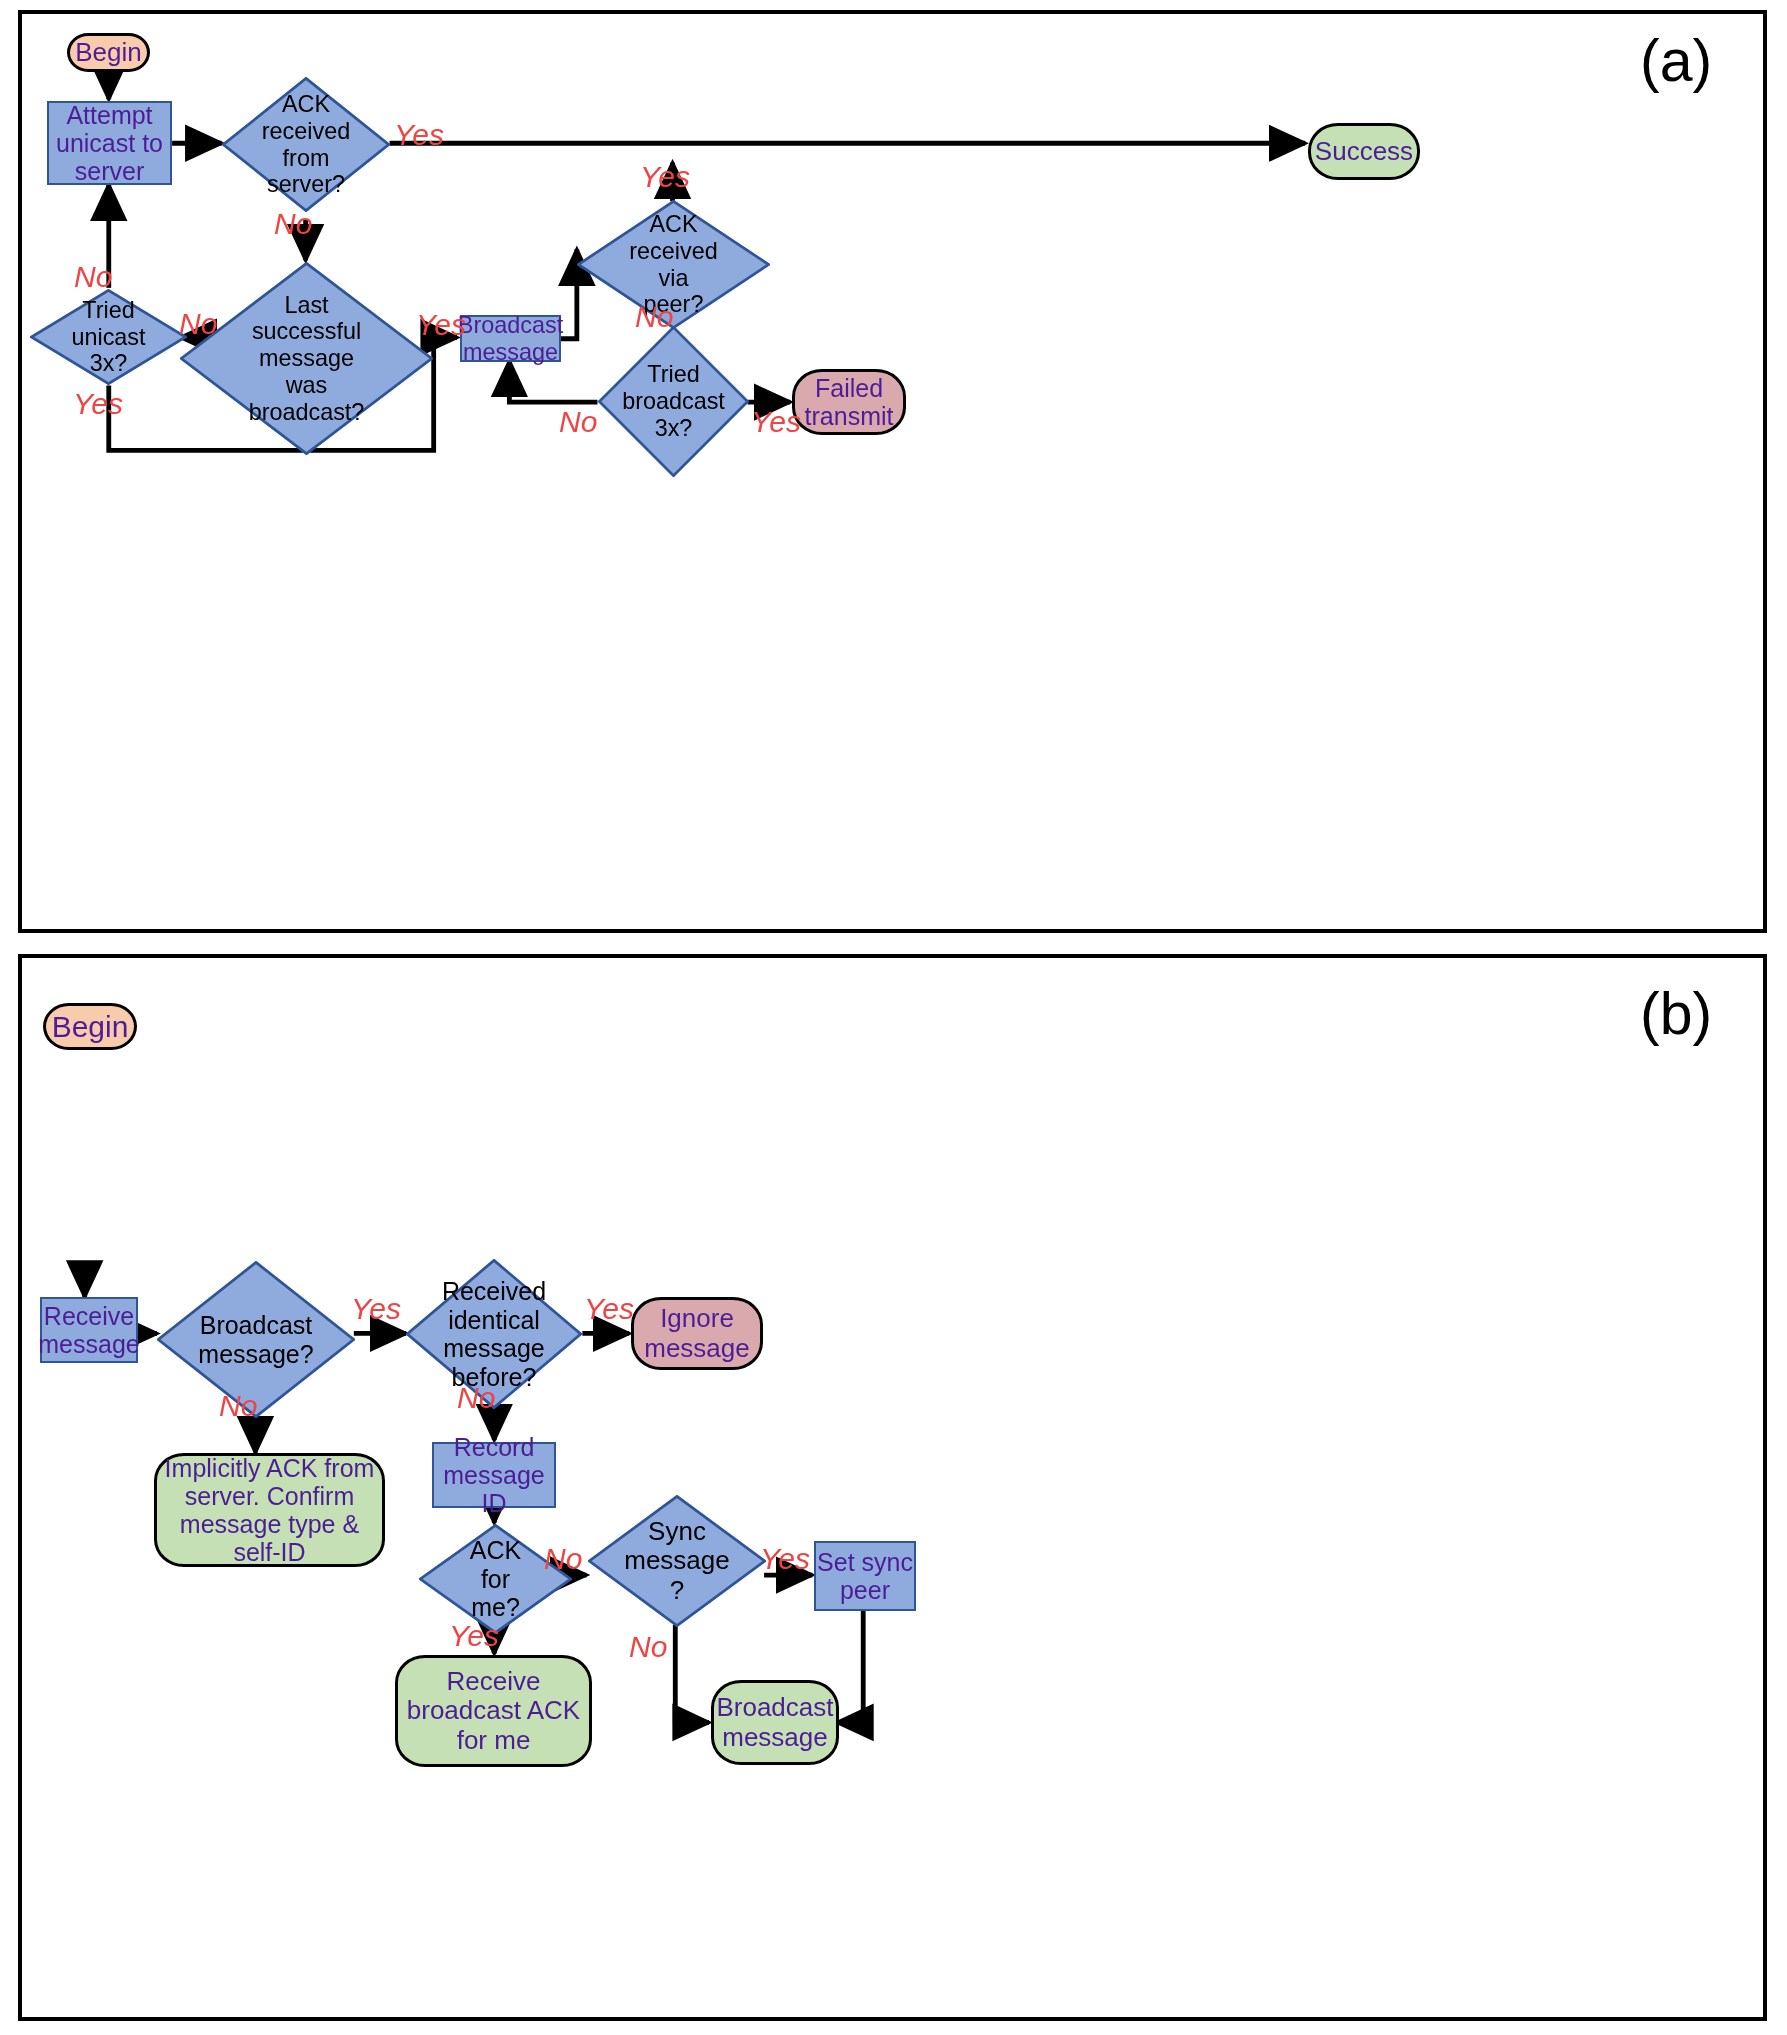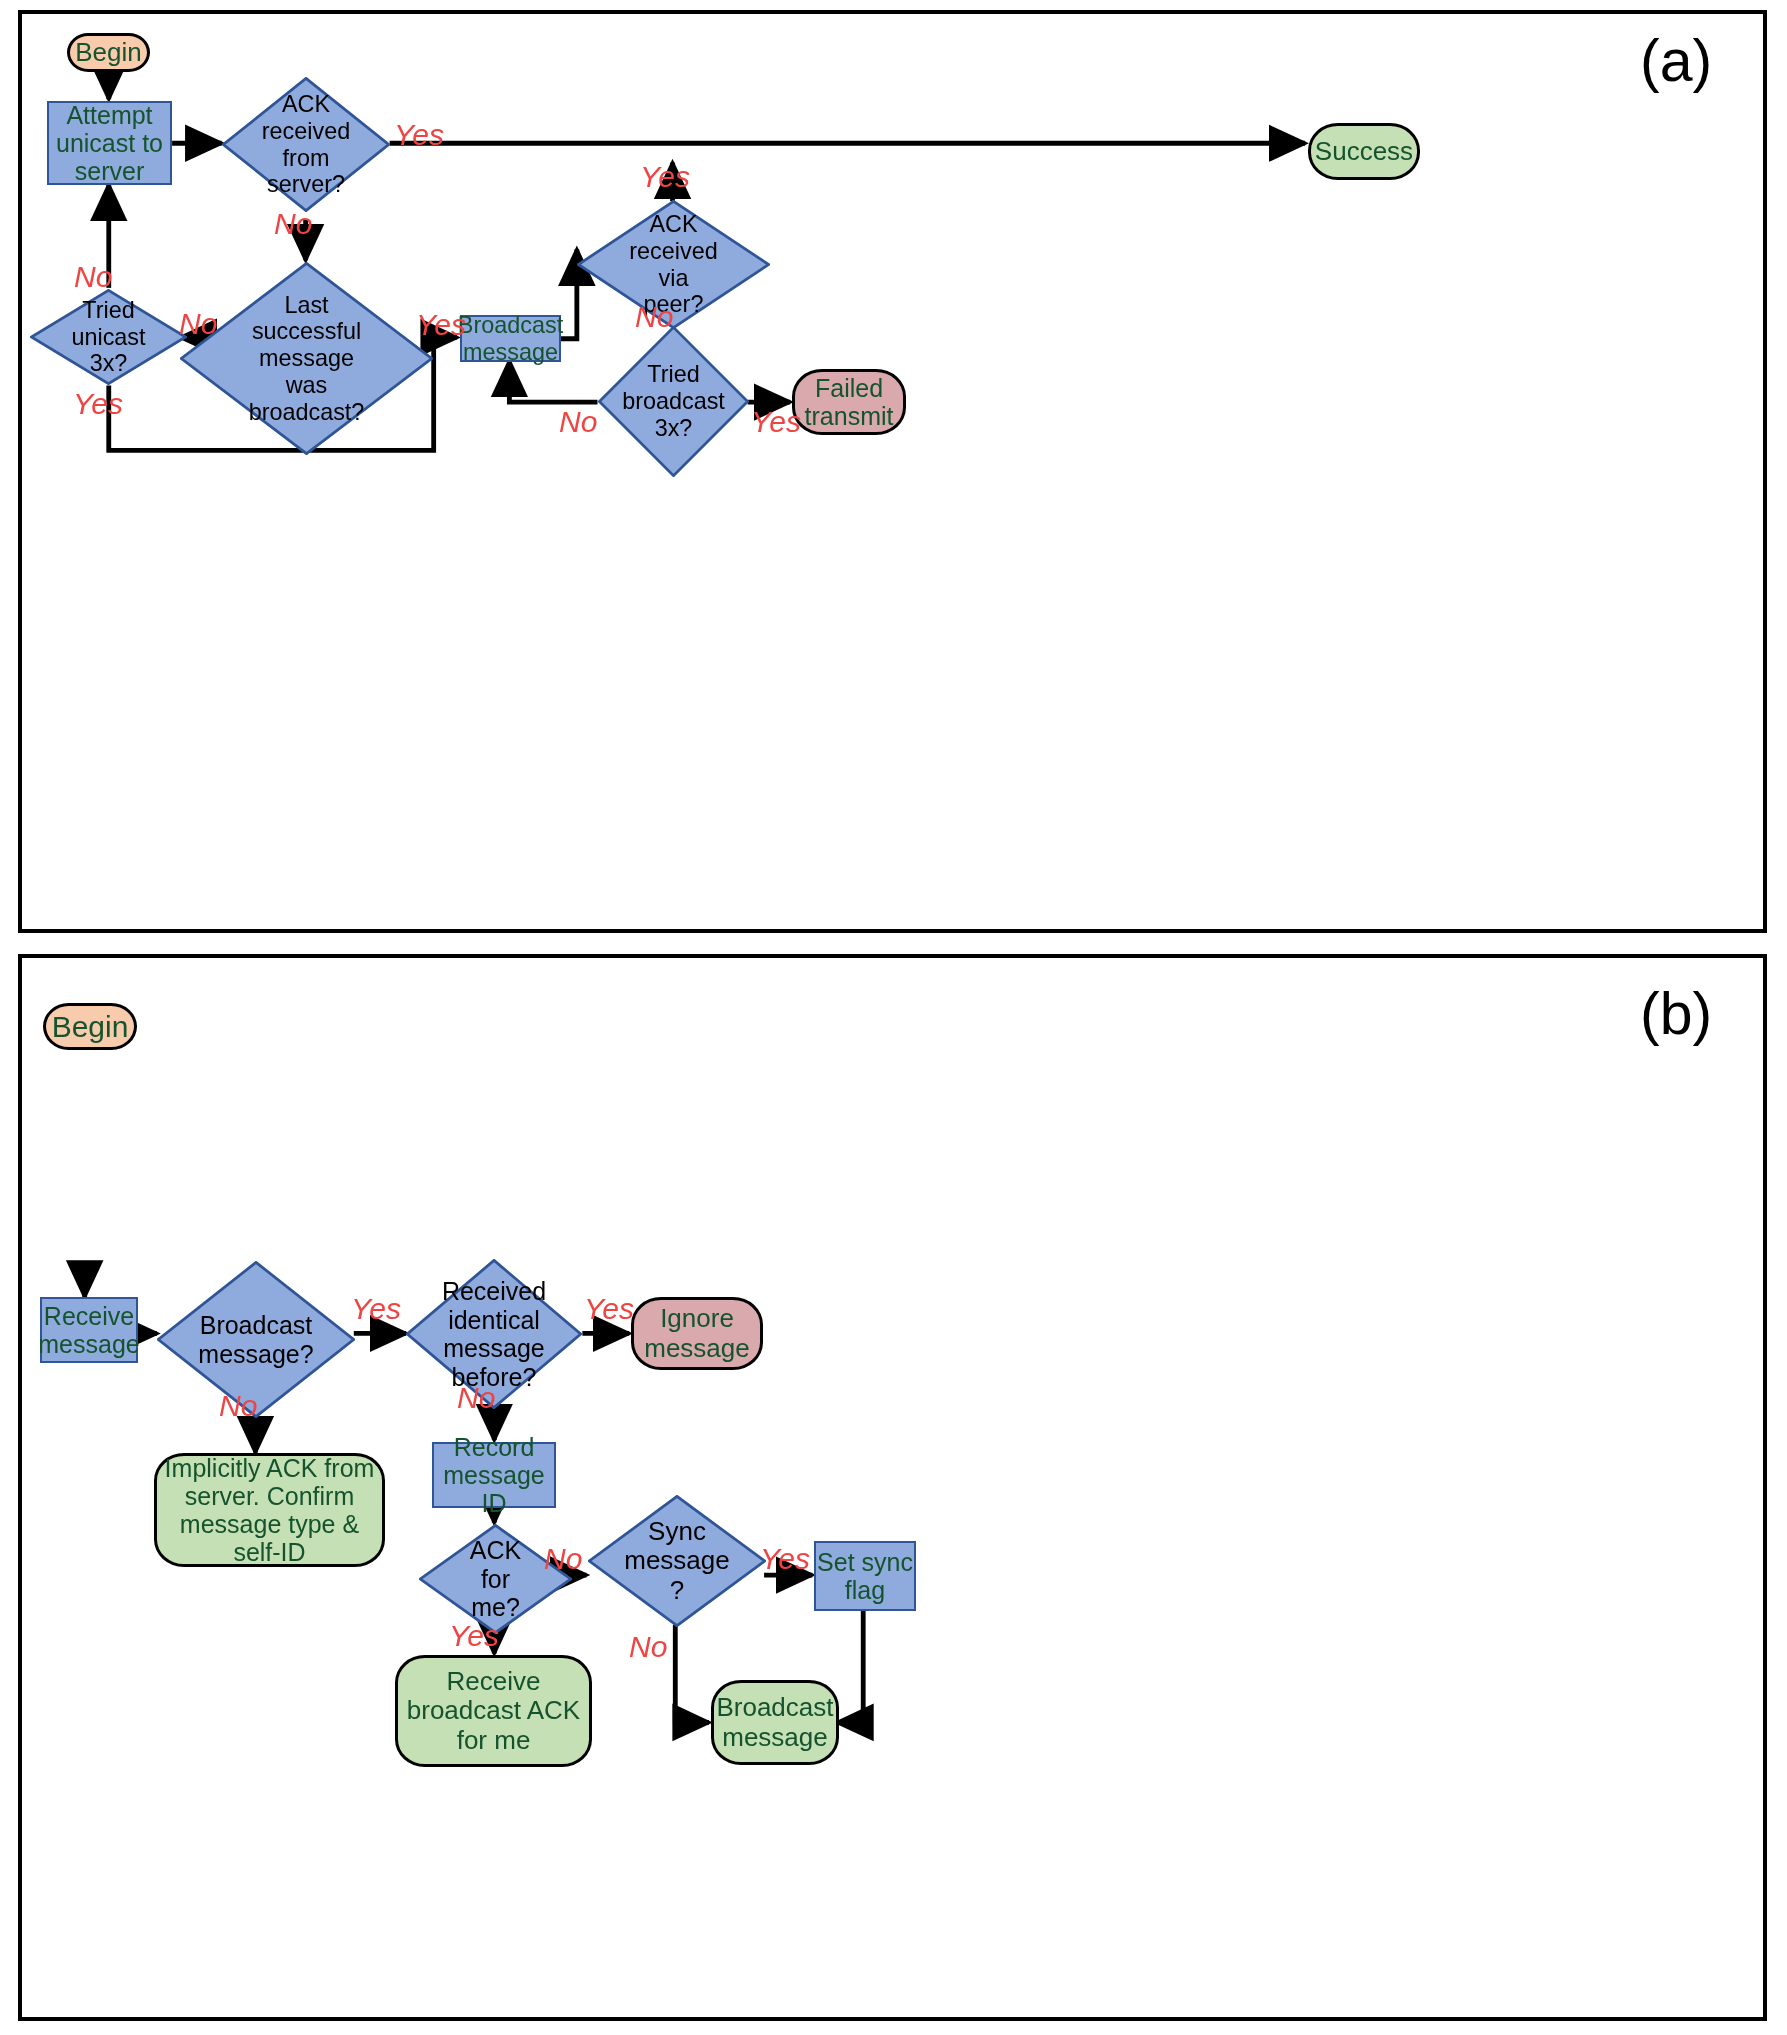--- a/index.html
+++ b/index.html
@@ -44,21 +44,21 @@
   }
 
   
   .node {
     position: absolute;
     box-sizing: border-box;
     display: flex;
     align-items: center;
     justify-content: center;
     text-align: center;
-    color: #14532d;
+    color: #4c1d95;
     line-height: 1.12;
     white-space: pre-line;
   }
   .rect {
     background: #8FAADC;
     border: 2.1px solid #2F5597;
   }
   .terminal {
     border: 3.4px solid #000000;
     border-radius: 30px / 27.5px;
@@ -314,21 +314,21 @@
     <div class="diamond-shape"></div>
     <svg class="diamond-outline" viewBox="0 0 258 192" preserveAspectRatio="none">
       <polygon points="129,2 256,96 129,190 2,96" fill="none" stroke="#2F5597" stroke-width="4"></polygon>
     </svg>
     <div class="diamond-text" style="font-size:26px; left:10%; width:80%;">Sync
 message
 ?</div>
   </div>
 
   <div class="node rect" style="left:814px; top:1541px; width:102px; height:70px; font-size:25px;">Set sync
-flag</div>
+peer</div>
 
   <div class="node terminal term-green" style="left:711px; top:1680px; width:128px; height:85px; font-size:26px;">Broadcast
 message</div>
 
   <div class="edge-label" style="left:351px; top:1292px;">Yes</div>
   <div class="edge-label" style="left:219px; top:1389px;">No</div>
   <div class="edge-label" style="left:584px; top:1292px;">Yes</div>
   <div class="edge-label" style="left:457px; top:1381px;">No</div>
   <div class="edge-label" style="left:449px; top:1619px;">Yes</div>
   <div class="edge-label" style="left:544px; top:1542px;">No</div>

